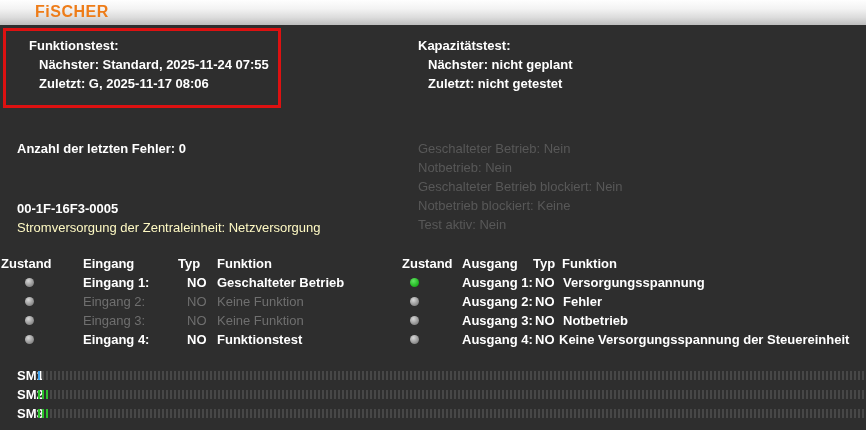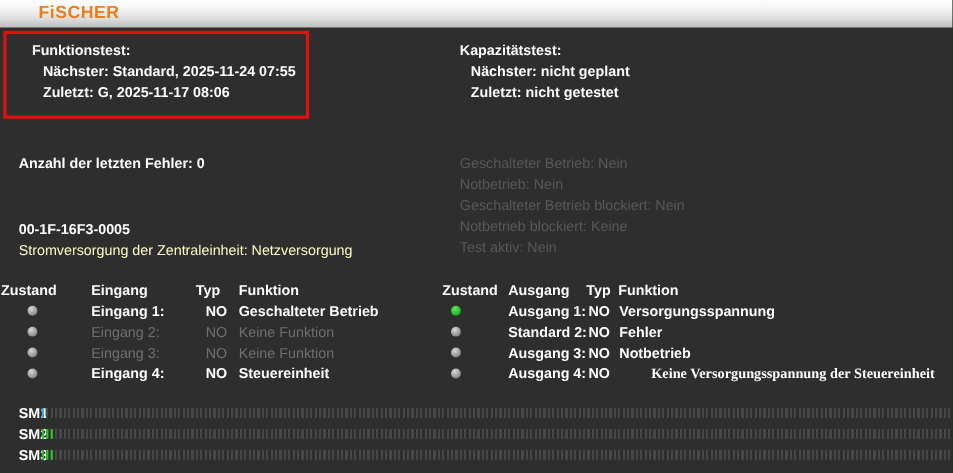--- a/index.html
+++ b/index.html
@@ -102,54 +102,54 @@
       <div class="io-row dim" style="top: 57px;">
         <span class="led off" style="left: 25px;"></span>
         <span class="cell" style="left: 83px;">Eingang 3:</span>
         <span class="cell" style="left: 187px;">NO</span>
         <span class="cell" style="left: 217px;">Keine Funktion</span>
       </div>
       <div class="io-row" style="top: 76px;">
         <span class="led off" style="left: 25px;"></span>
         <span class="cell" style="left: 83px;">Eingang 4:</span>
         <span class="cell" style="left: 187px;">NO</span>
-        <span class="cell" style="left: 217px;">Steuereinheit</span>
+        <span class="cell" style="left: 217px;">Funktionstest</span>
       </div>
     </div>
 
   <div class="io-table" id="outputs-table" style="top:254px;">
     <div class="io-hdr">
       <span style="left:402px">Zustand</span>
       <span style="left:462px">Ausgang</span>
       <span style="left:533px">Typ</span>
       <span style="left:562px">Funktion</span>
     </div>
   <div class="io-row" style="top: 19px;">
         <span class="led on" style="left: 410px;"></span>
         <span class="cell" style="left: 462px;">Ausgang 1:</span>
         <span class="cell" style="left: 535px;">NO</span>
         <span class="cell" style="left: 563px;">Versorgungsspannung</span>
       </div>
       <div class="io-row" style="top: 38px;">
         <span class="led off" style="left: 410px;"></span>
-        <span class="cell" style="left: 462px;">Standard 2:</span>
+        <span class="cell" style="left: 462px;">Ausgang 2:</span>
         <span class="cell" style="left: 535px;">NO</span>
         <span class="cell" style="left: 563px;">Fehler</span>
       </div>
       <div class="io-row" style="top: 57px;">
         <span class="led off" style="left: 410px;"></span>
         <span class="cell" style="left: 462px;">Ausgang 3:</span>
         <span class="cell" style="left: 535px;">NO</span>
         <span class="cell" style="left: 563px;">Notbetrieb</span>
       </div>
       <div class="io-row" style="top: 76px;">
         <span class="led off" style="left: 410px;"></span>
         <span class="cell" style="left: 462px;">Ausgang 4:</span>
         <span class="cell" style="left: 535px;">NO</span>
-        <span class="cell" style="left: 592px; font-family: Liberation Serif, serif;">Keine Versorgungsspannung der Steuereinheit</span>
+        <span class="cell" style="left: 559px;">Keine Versorgungsspannung der Steuereinheit</span>
       </div>
     </div>
 
   <div id="modules">
       <div class="sm-row" style="top: 0px;">
         <span class="sm-label">SM1</span>
         <div class="ticks">
           <span class="lead-tick" style="left: 0px; background: rgb(63, 162, 238);"></span>
         </div>
       </div>

